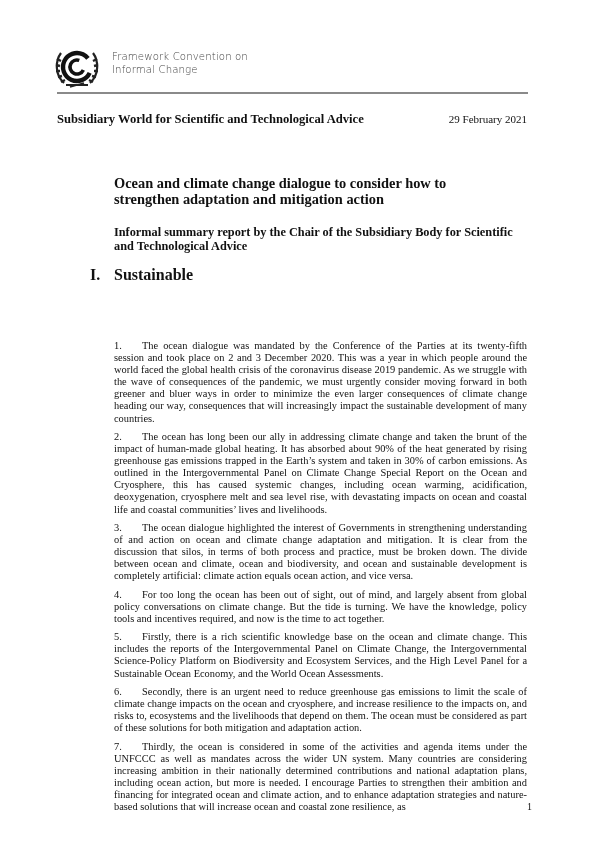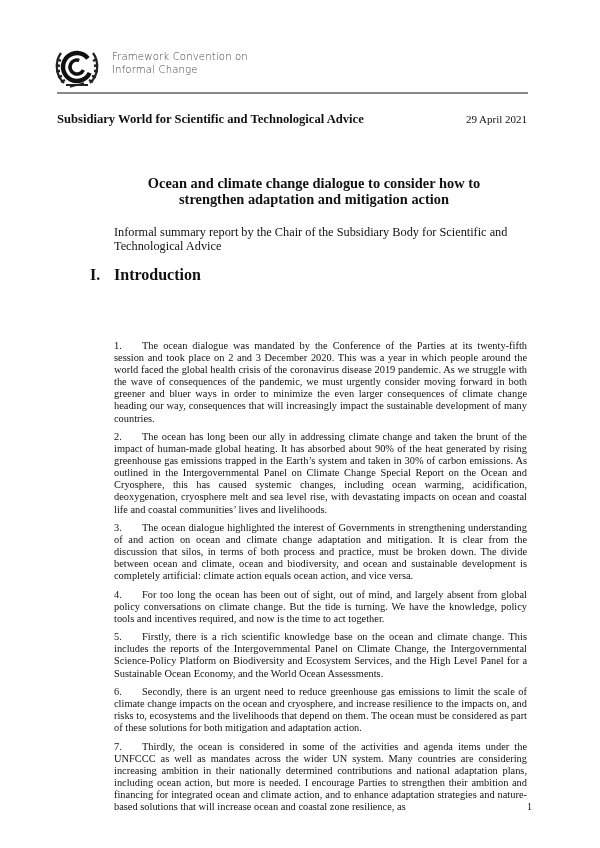--- a/index.html
+++ b/index.html
@@ -2,22 +2,22 @@
 <html><head>
   <meta charset="utf-8">
   <style>
     html, body { margin: 0; padding: 0; background: #ffffff; }
     body { width: 600px; height: 848px; position: relative; overflow: hidden; font-family: "Liberation Serif", serif; color: #111; }
     .logo { position: absolute; left: 52px; top: 45px; width: 50px; height: 46px; }
     .org { position: absolute; left: 112px; top: 50px; font-family: "DejaVu Sans", sans-serif; font-size: 10.2px; line-height: 13px; color: #444; font-weight: 300; letter-spacing: 0.1px; }
     .rule { position: absolute; left: 57px; top: 92px; width: 471px; height: 1.5px; background: #8a8a8a; }
     .body-name { position: absolute; left: 57px; top: 112px; font-size: 12.6px; font-weight: bold; }
     .date { position: absolute; right: 73px; top: 113px; font-size: 11px; }
-    .title { position: absolute; left: 114px; top: 175px; width: 400px; font-size: 14.4px; font-weight: bold; line-height: 16px; text-align: center; }
-    .subtitle { position: absolute; left: 114px; top: 225px; width: 400px; font-size: 12.3px; font-weight: normal; line-height: 14px; }
+    .title { position: absolute; left: 114px; top: 175px; width: 400px; font-size: 14.4px; font-weight: bold; line-height: 16px; }
+    .subtitle { position: absolute; left: 114px; top: 225px; width: 400px; font-size: 12.3px; font-weight: bold; line-height: 14px; }
     .section { position: absolute; left: 90px; top: 266px; font-size: 16px; font-weight: bold; }
     .section .num { display: inline-block; width: 24px; }
     .paras { position: absolute; left: 114px; top: 296px; width: 413px; font-size: 10.4px; line-height: 12.1px; text-align: justify; margin-top: 44px; }
     .para { margin: 0 0 6.3px 0; }
     .pnum { display: inline-block; width: 28px; }
     .page-num { position: absolute; right: 68px; top: 801px; font-size: 10px; }
   </style>
 </head>
 <body>
 
@@ -34,27 +34,27 @@
     <circle cx="25" cy="22" r="7" stroke="#111" stroke-width="3.6" fill="none" stroke-dasharray="32 12" transform="rotate(25 25 22)"></circle>
   </svg>
 </div>
 <div class="org">
   <div>Framework Convention on</div>
   <div>Informal Change</div>
 </div>
 <div class="rule"></div>
 
 <div class="body-name">Subsidiary World for Scientific and Technological Advice</div>
-<div class="date">29 April 2021</div>
+<div class="date">29 February 2021</div>
 
 <div class="title">Ocean and climate change dialogue to consider how to strengthen adaptation and mitigation action</div>
 <div class="subtitle">Informal summary report by the Chair of the Subsidiary Body for Scientific and Technological Advice</div>
 
 <div class="section">
-  <span class="num">I.</span><span>Introduction</span>
+  <span class="num">I.</span><span>Sustainable</span>
 </div>
 
 <div class="paras">
   <p class="para"><span class="pnum">1.</span><span>The ocean dialogue was mandated by the Conference of the Parties at its twenty-fifth session and took place on 2 and 3 December 2020. This was a year in which people around the world faced the global health crisis of the coronavirus disease 2019 pandemic. As we struggle with the wave of consequences of the pandemic, we must urgently consider moving forward in both greener and bluer ways in order to minimize the even larger consequences of climate change heading our way, consequences that will increasingly impact the sustainable development of many countries.</span></p>
   <p class="para"><span class="pnum">2.</span><span>The ocean has long been our ally in addressing climate change and taken the brunt of the impact of human-made global heating. It has absorbed about 90% of the heat generated by rising greenhouse gas emissions trapped in the Earth’s system and taken in 30% of carbon emissions. As outlined in the Intergovernmental Panel on Climate Change Special Report on the Ocean and Cryosphere, this has caused systemic changes, including ocean warming, acidification, deoxygenation, cryosphere melt and sea level rise, with devastating impacts on ocean and coastal life and coastal communities’ lives and livelihoods.</span></p>
   <p class="para"><span class="pnum">3.</span><span>The ocean dialogue highlighted the interest of Governments in strengthening understanding of and action on ocean and climate change adaptation and mitigation. It is clear from the discussion that silos, in terms of both process and practice, must be broken down. The divide between ocean and climate, ocean and biodiversity, and ocean and sustainable development is completely artificial: climate action equals ocean action, and vice versa.</span></p>
   <p class="para"><span class="pnum">4.</span><span>For too long the ocean has been out of sight, out of mind, and largely absent from global policy conversations on climate change. But the tide is turning. We have the knowledge, policy tools and incentives required, and now is the time to act together.</span></p>
   <p class="para"><span class="pnum">5.</span><span>Firstly, there is a rich scientific knowledge base on the ocean and climate change. This includes the reports of the Intergovernmental Panel on Climate Change, the Intergovernmental Science-Policy Platform on Biodiversity and Ecosystem Services, and the High Level Panel for a Sustainable Ocean Economy, and the World Ocean Assessments.</span></p>
   <p class="para"><span class="pnum">6.</span><span>Secondly, there is an urgent need to reduce greenhouse gas emissions to limit the scale of climate change impacts on the ocean and cryosphere, and increase resilience to the impacts on, and risks to, ecosystems and the livelihoods that depend on them. The ocean must be considered as part of these solutions for both mitigation and adaptation action.</span></p>
   <p class="para"><span class="pnum">7.</span><span>Thirdly, the ocean is considered in some of the activities and agenda items under the UNFCCC as well as mandates across the wider UN system. Many countries are considering increasing ambition in their nationally determined contributions and national adaptation plans, including ocean action, but more is needed. I encourage Parties to strengthen their ambition and financing for integrated ocean and climate action, and to enhance adaptation strategies and nature-based solutions that will increase ocean and coastal zone resilience, as</span></p>

